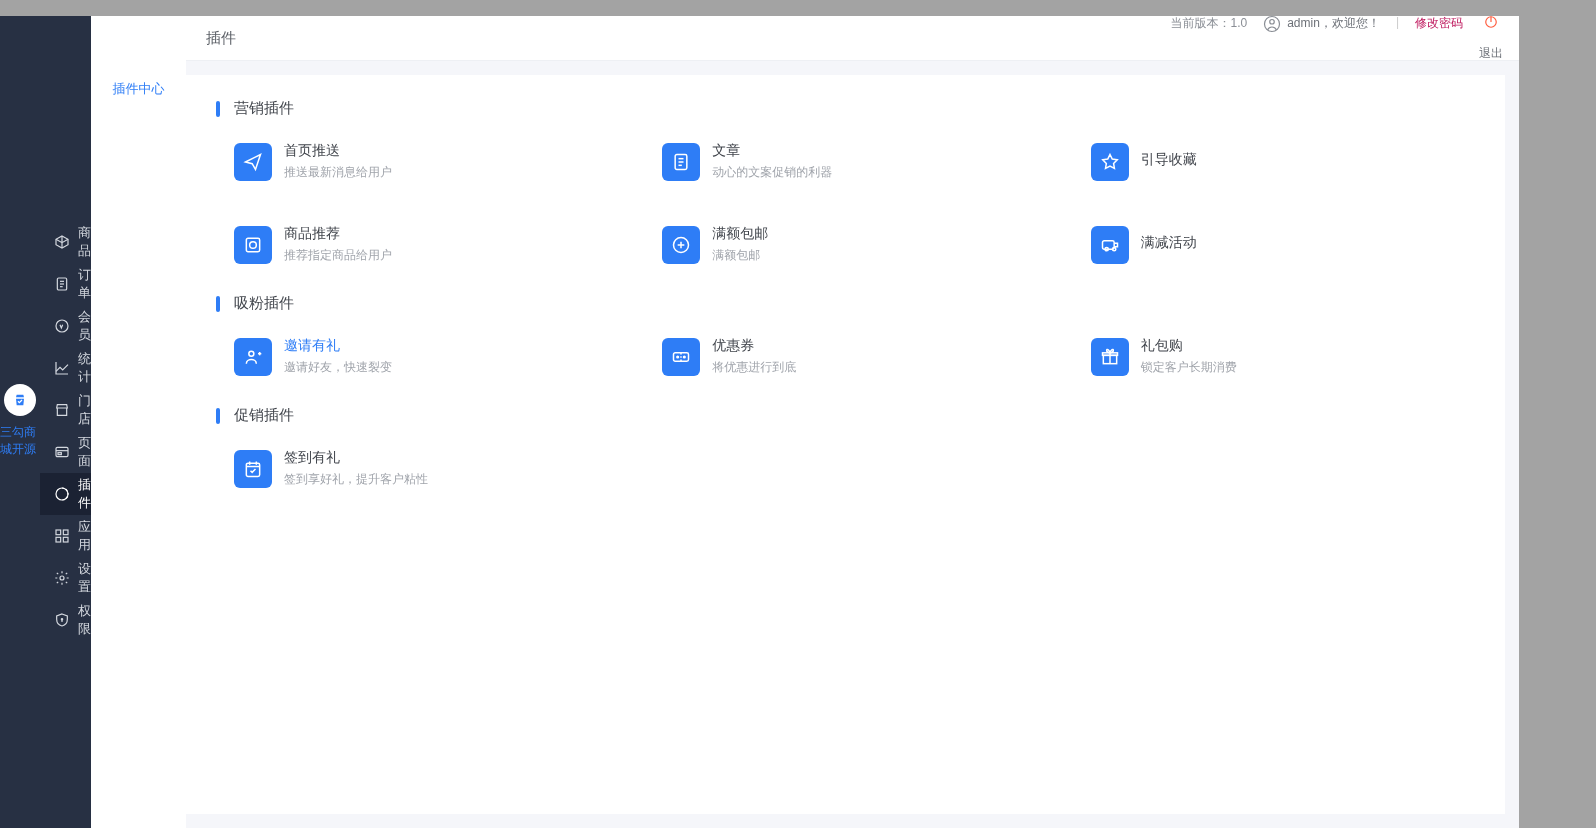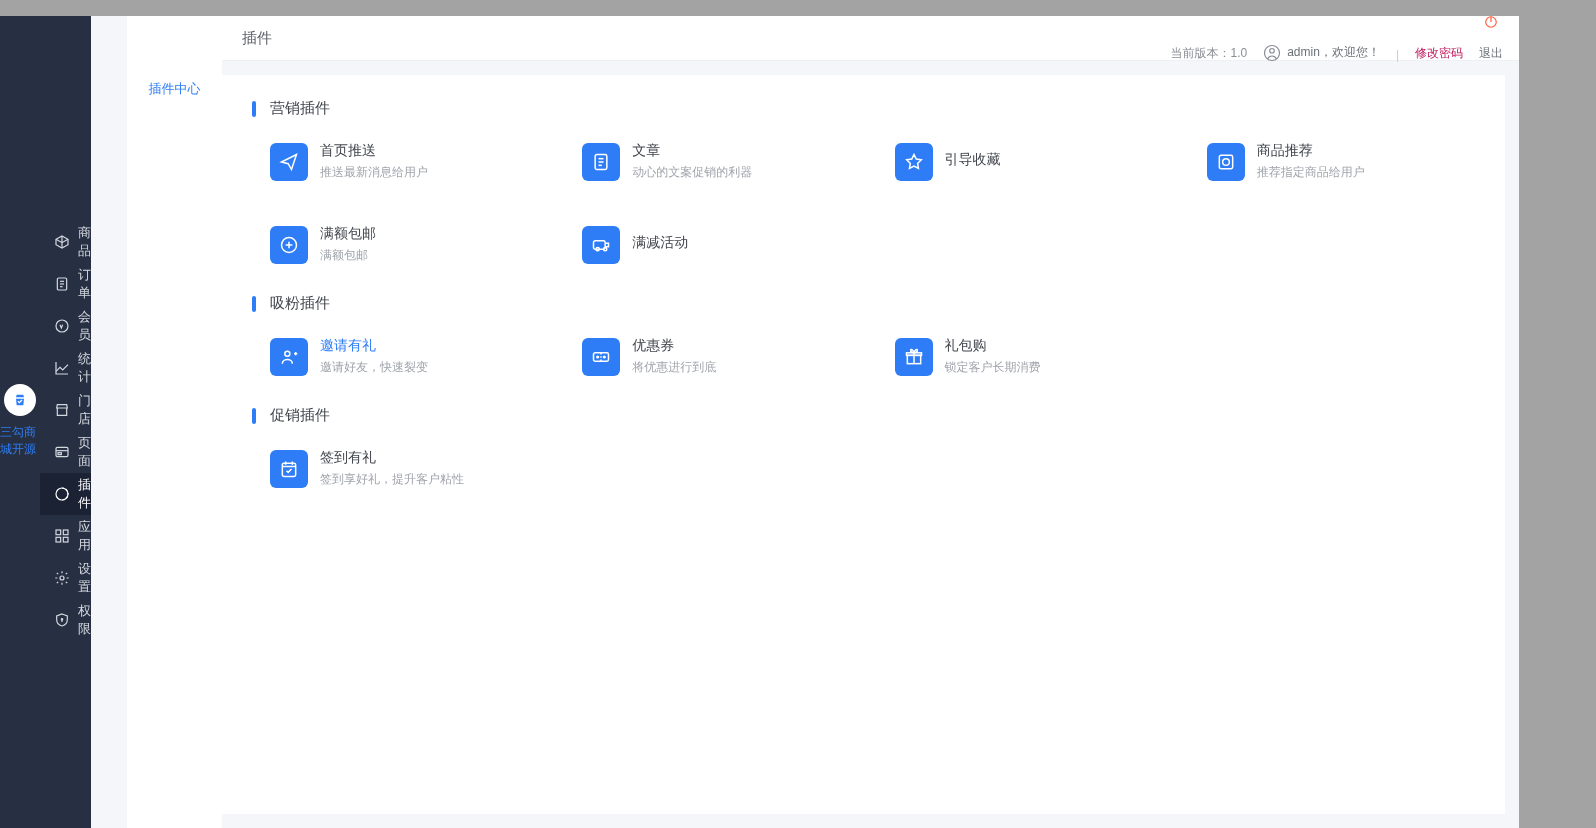--- a/index.html
+++ b/index.html
@@ -71,21 +71,20 @@
   .nav-item svg { width: 16px; height: 16px; flex-shrink: 0; }
 
   
   .sidebar-secondary {
     width: 95px;
     background: #fff;
     padding-top: 64px;
     display: flex;
     flex-direction: column;
     align-items: center;
-    margin-left: 36px;
   }
   .sec-item {
     font-size: 13px;
     color: #2e7df6;
     cursor: pointer;
   }
 
   
   .main {
     flex: 1;
@@ -98,21 +97,21 @@
     background: #fff;
     display: flex;
     align-items: center;
     justify-content: space-between;
     padding: 0 16px 0 20px;
     border-bottom: 1px solid #eef0f4;
   }
   .topbar-title { font-size: 15px; color: #5b5f66; }
   .topbar-right {
     display: flex;
-    align-items: flex-end;
+    align-items: flex-start;
     gap: 16px;
     font-size: 12px;
     color: #8a8e95;
   }
   .topbar-right .user-wrap { display: flex; align-items: center; gap: 6px; color: #6d7178; }
   .topbar-right .divider { color: #ccc; }
   .topbar-right .link { color: #be185d; cursor: pointer; }
   .topbar-right .logout { display: flex; align-items: center; gap: 16px; cursor: pointer; color: #6d7178; flex-direction: column; }
   .topbar-right .logout svg { stroke: #ff5a3c; }
 
@@ -135,21 +134,21 @@
   .section-title::before {
     content: "";
     width: 4px;
     height: 16px;
     background: #2e7df6;
     margin-right: 14px;
     border-radius: 2px;
   }
   .plugin-grid {
     display: grid;
-    grid-template-columns: repeat(4, 1fr);
+    grid-template-columns: repeat(3, 1fr);
     row-gap: 36px;
     column-gap: 20px;
     padding-left: 18px;
     gap: 44px;
   }
   .plugin-card {
     display: flex;
     align-items: center;
     gap: 12px;
     cursor: pointer;

